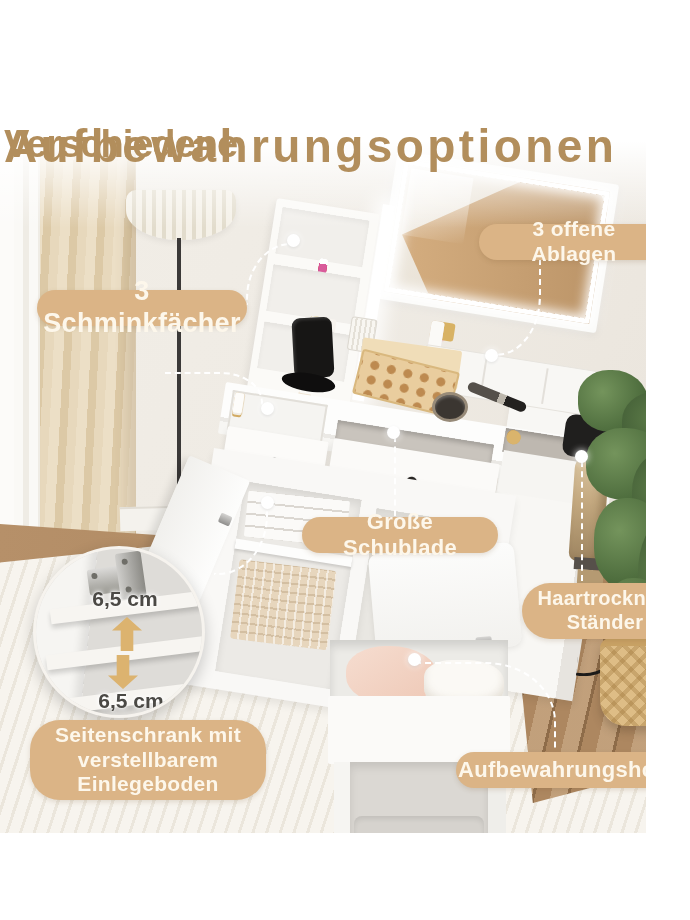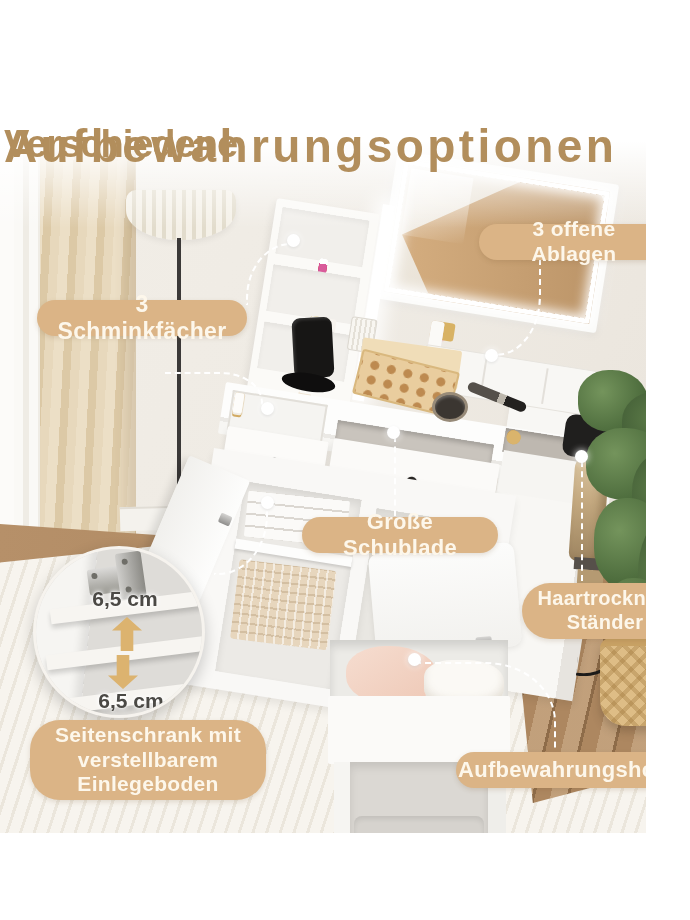--- a/index.html
+++ b/index.html
@@ -130,21 +130,21 @@
   .title-fade{left:0;top:88px;width:690px;height:140px;
     background:linear-gradient(180deg,#ffffff 0%,#ffffff 38%,rgba(255,255,255,0) 100%);}
   .title{left:4px;top:124px;width:686px;color:var(--title-text,#b28e5c);font-weight:700;}
   .title .l1{position:static;display:block;font-size:38px;line-height:40px;letter-spacing:-1px;}
   .title .l2{position:static;display:block;font-size:46px;line-height:45px;letter-spacing:3.4px;}
 
   .pill{background:var(--pill-bg,#dbb486);color:var(--pill-text,#fdf7eb);font-weight:700;
     display:flex;align-items:center;justify-content:center;text-align:center;
     border-radius:30px;font-size:22px;line-height:1.18;padding:18px 12px;letter-spacing:.3px;
     box-shadow:0 2px 5px rgba(120,90,50,.18);}
-  .pill-1{left:37px;top:300px;width:210px;height:36px;font-size:23px;}
+  .pill-1{left:37px;top:290px;width:210px;height:36px;font-size:27px;}
   .pill-2{left:479px;top:224px;width:190px;height:34px;font-size:21px;}
   .pill-3{left:17px;top:403px;width:194px;height:35px;}
   .pill-4{left:302px;top:517px;width:196px;height:35px;}
   .pill-5{left:522px;top:583px;width:166px;height:56px;font-size:20px;}
   .pill-6{left:30px;top:720px;width:236px;height:80px;font-size:21px;}
   .pill-7{left:456px;top:752px;width:248px;height:36px;}
 
   .dash{border-color:rgba(255,255,255,.95);}
   .c1{left:246px;top:243px;width:49px;height:62px;border-left:2.5px dashed #fff;border-top:2.5px dashed #fff;border-top-left-radius:45px 55px;}
   .c2{left:492px;top:257px;width:49px;height:99px;border-right:2.5px dashed #fff;border-bottom:2.5px dashed #fff;border-bottom-right-radius:45px 60px;}

